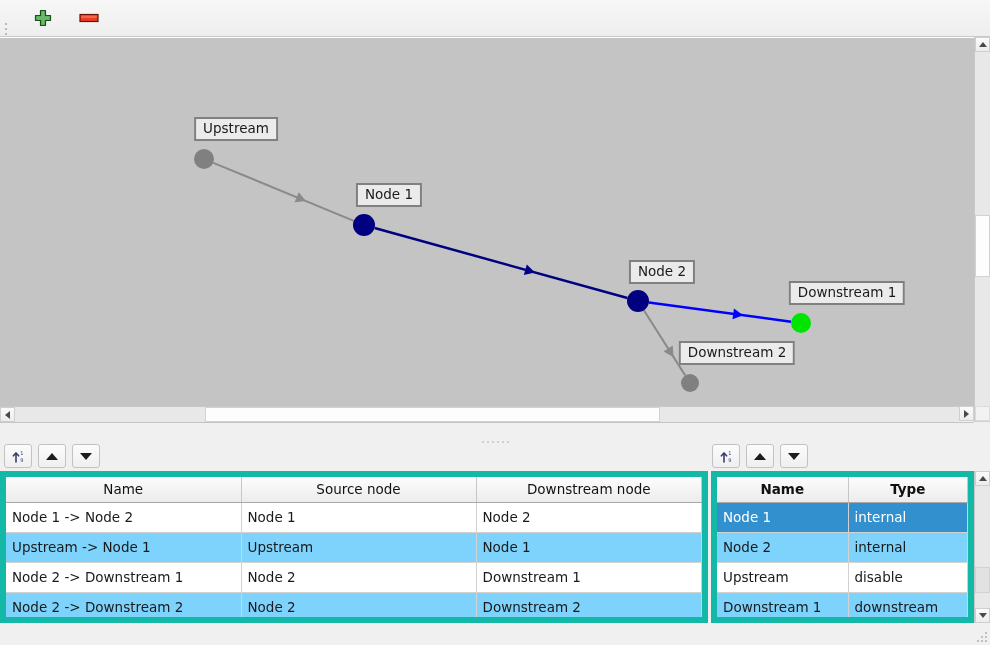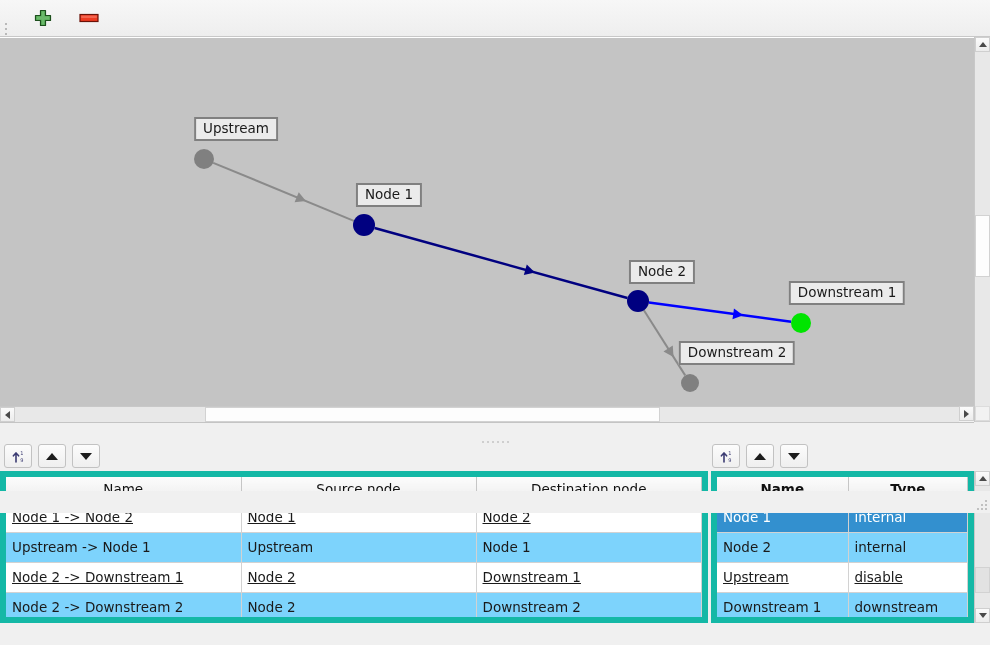--- a/index.html
+++ b/index.html
@@ -3,21 +3,21 @@
 <meta charset="utf-8">
 <style>
   * { box-sizing: border-box; }
   html, body {
     margin: 0; padding: 0;
     width: 990px; height: 645px;
     overflow: hidden;
     font-family: "DejaVu Sans", "Liberation Sans", sans-serif;
     background: #f0f0f0;
   }
-  #app { position: relative; width: 990px; height: 513px; }
+  #app { position: relative; width: 990px; height: 645px; }
 
   
   .toolbar {
     position: absolute; left: 0; top: 0; width: 990px; height: 37px;
     background: linear-gradient(#f7f7f7, #eeeeee);
     border-bottom: 1px solid #c8c8c8;
     display: flex; align-items: center;
   }
   .grip {
     width: 10px; height: 22px; margin-left: 3px; margin-right: 5px;
@@ -106,21 +106,21 @@
     font-size: 13.5px; font-weight: normal; color: #111;
     height: 25px; padding: 0 4px; text-align: center;
   }
   th.bold { font-weight: bold; }
   td {
     border-right: 1px solid #d2d2d2; border-bottom: 1px solid #d2d2d2;
     font-size: 13.5px; color: #1a1a1a;
     height: 30px; padding: 0 6px; text-align: left;
     white-space: nowrap; overflow: hidden;
   }
-  tr.odd td  { background: #ffffff; text-decoration: underline; }
+  tr.odd td  { background: #ffffff; }
   tr.even td { background: #7dd3fc; }
   tr.sel td  { background: #3390cf; color: #ffffff; }
   tr.empty td { height: 14px; background: #ffffff; border-right: 1px solid #d2d2d2; }
 
   .statusbar {
     position: absolute; left: 0; bottom: 0; width: 990px; height: 22px;
     background: #f0f0f0;
   }
   .statusgrip {
     position: absolute; right: 3px; bottom: 3px; width: 12px; height: 12px;
@@ -247,21 +247,21 @@
     <table>
       <colgroup>
           <col style="width:235px">
           <col style="width:235px">
           <col>
         </colgroup>
       <thead>
           <tr id="edges-head">
             <th>Name</th>
             <th>Source node</th>
-            <th>Destination node</th>
+            <th>Downstream node</th>
           </tr>
         </thead>
       <tbody id="edges-body">
           <tr class="odd">
             <td>Node 1 -&gt; Node 2</td>
             <td>Node 1</td>
             <td>Node 2</td>
           </tr>
           <tr class="even">
             <td>Upstream -&gt; Node 1</td>

